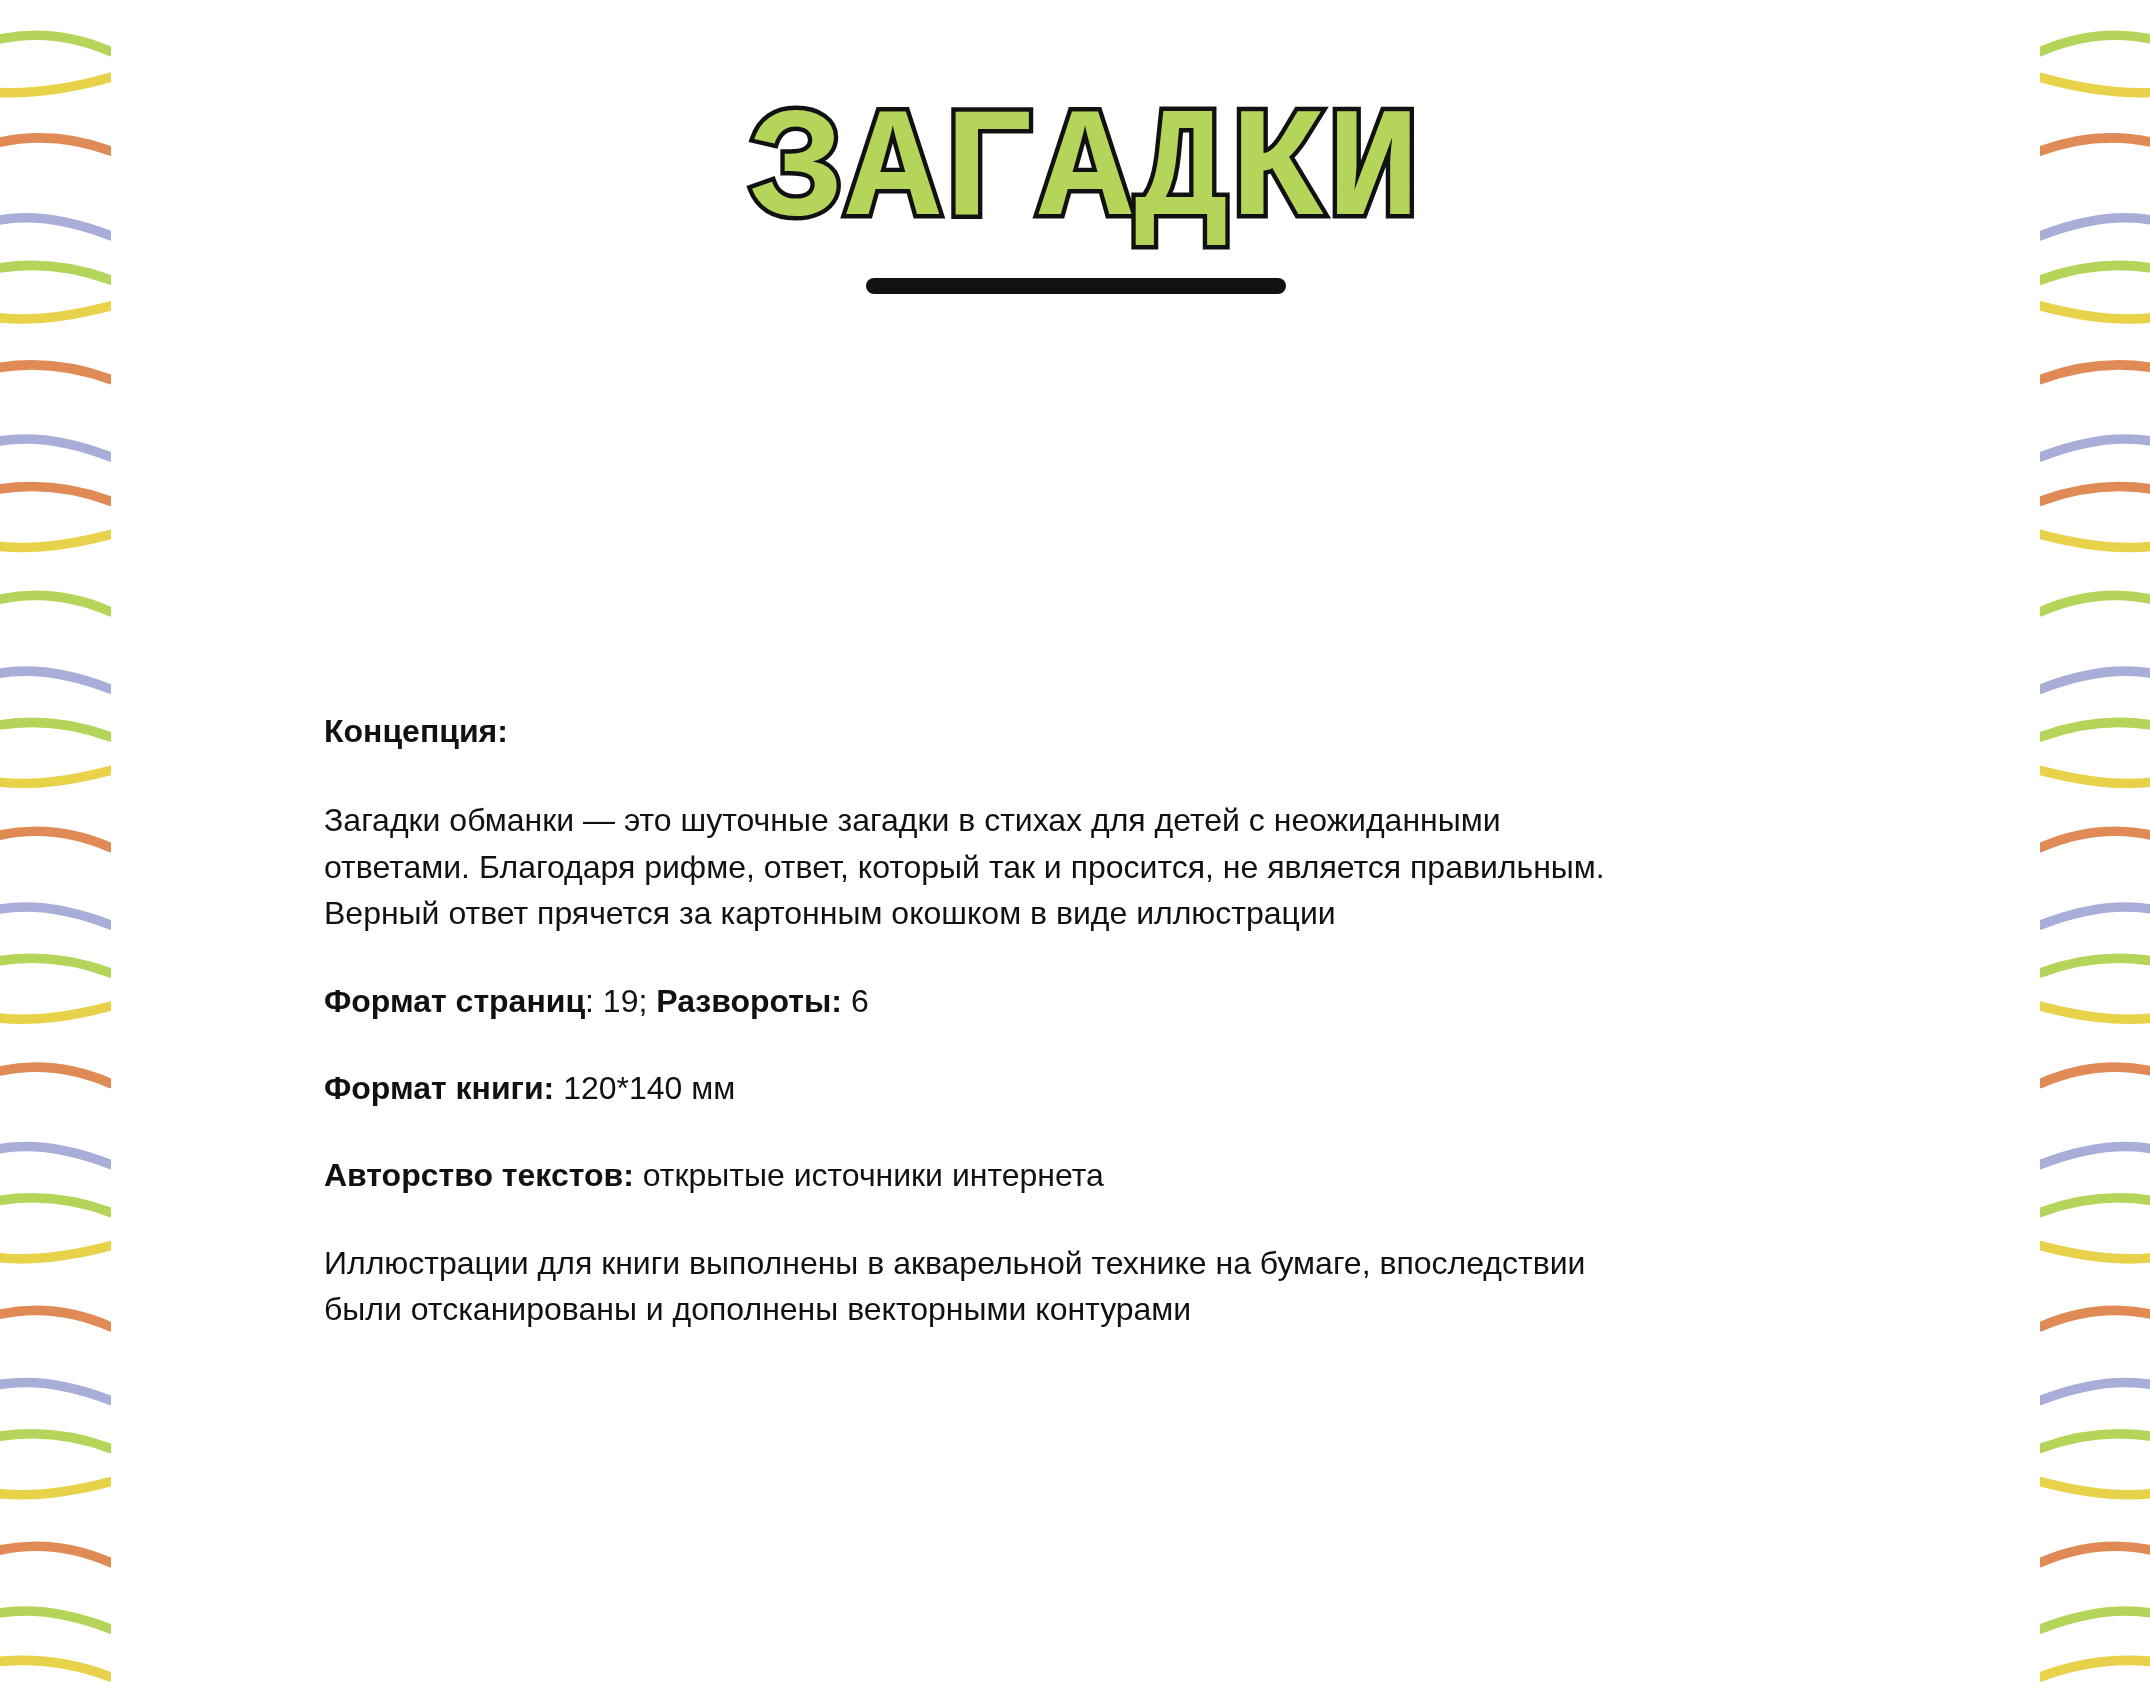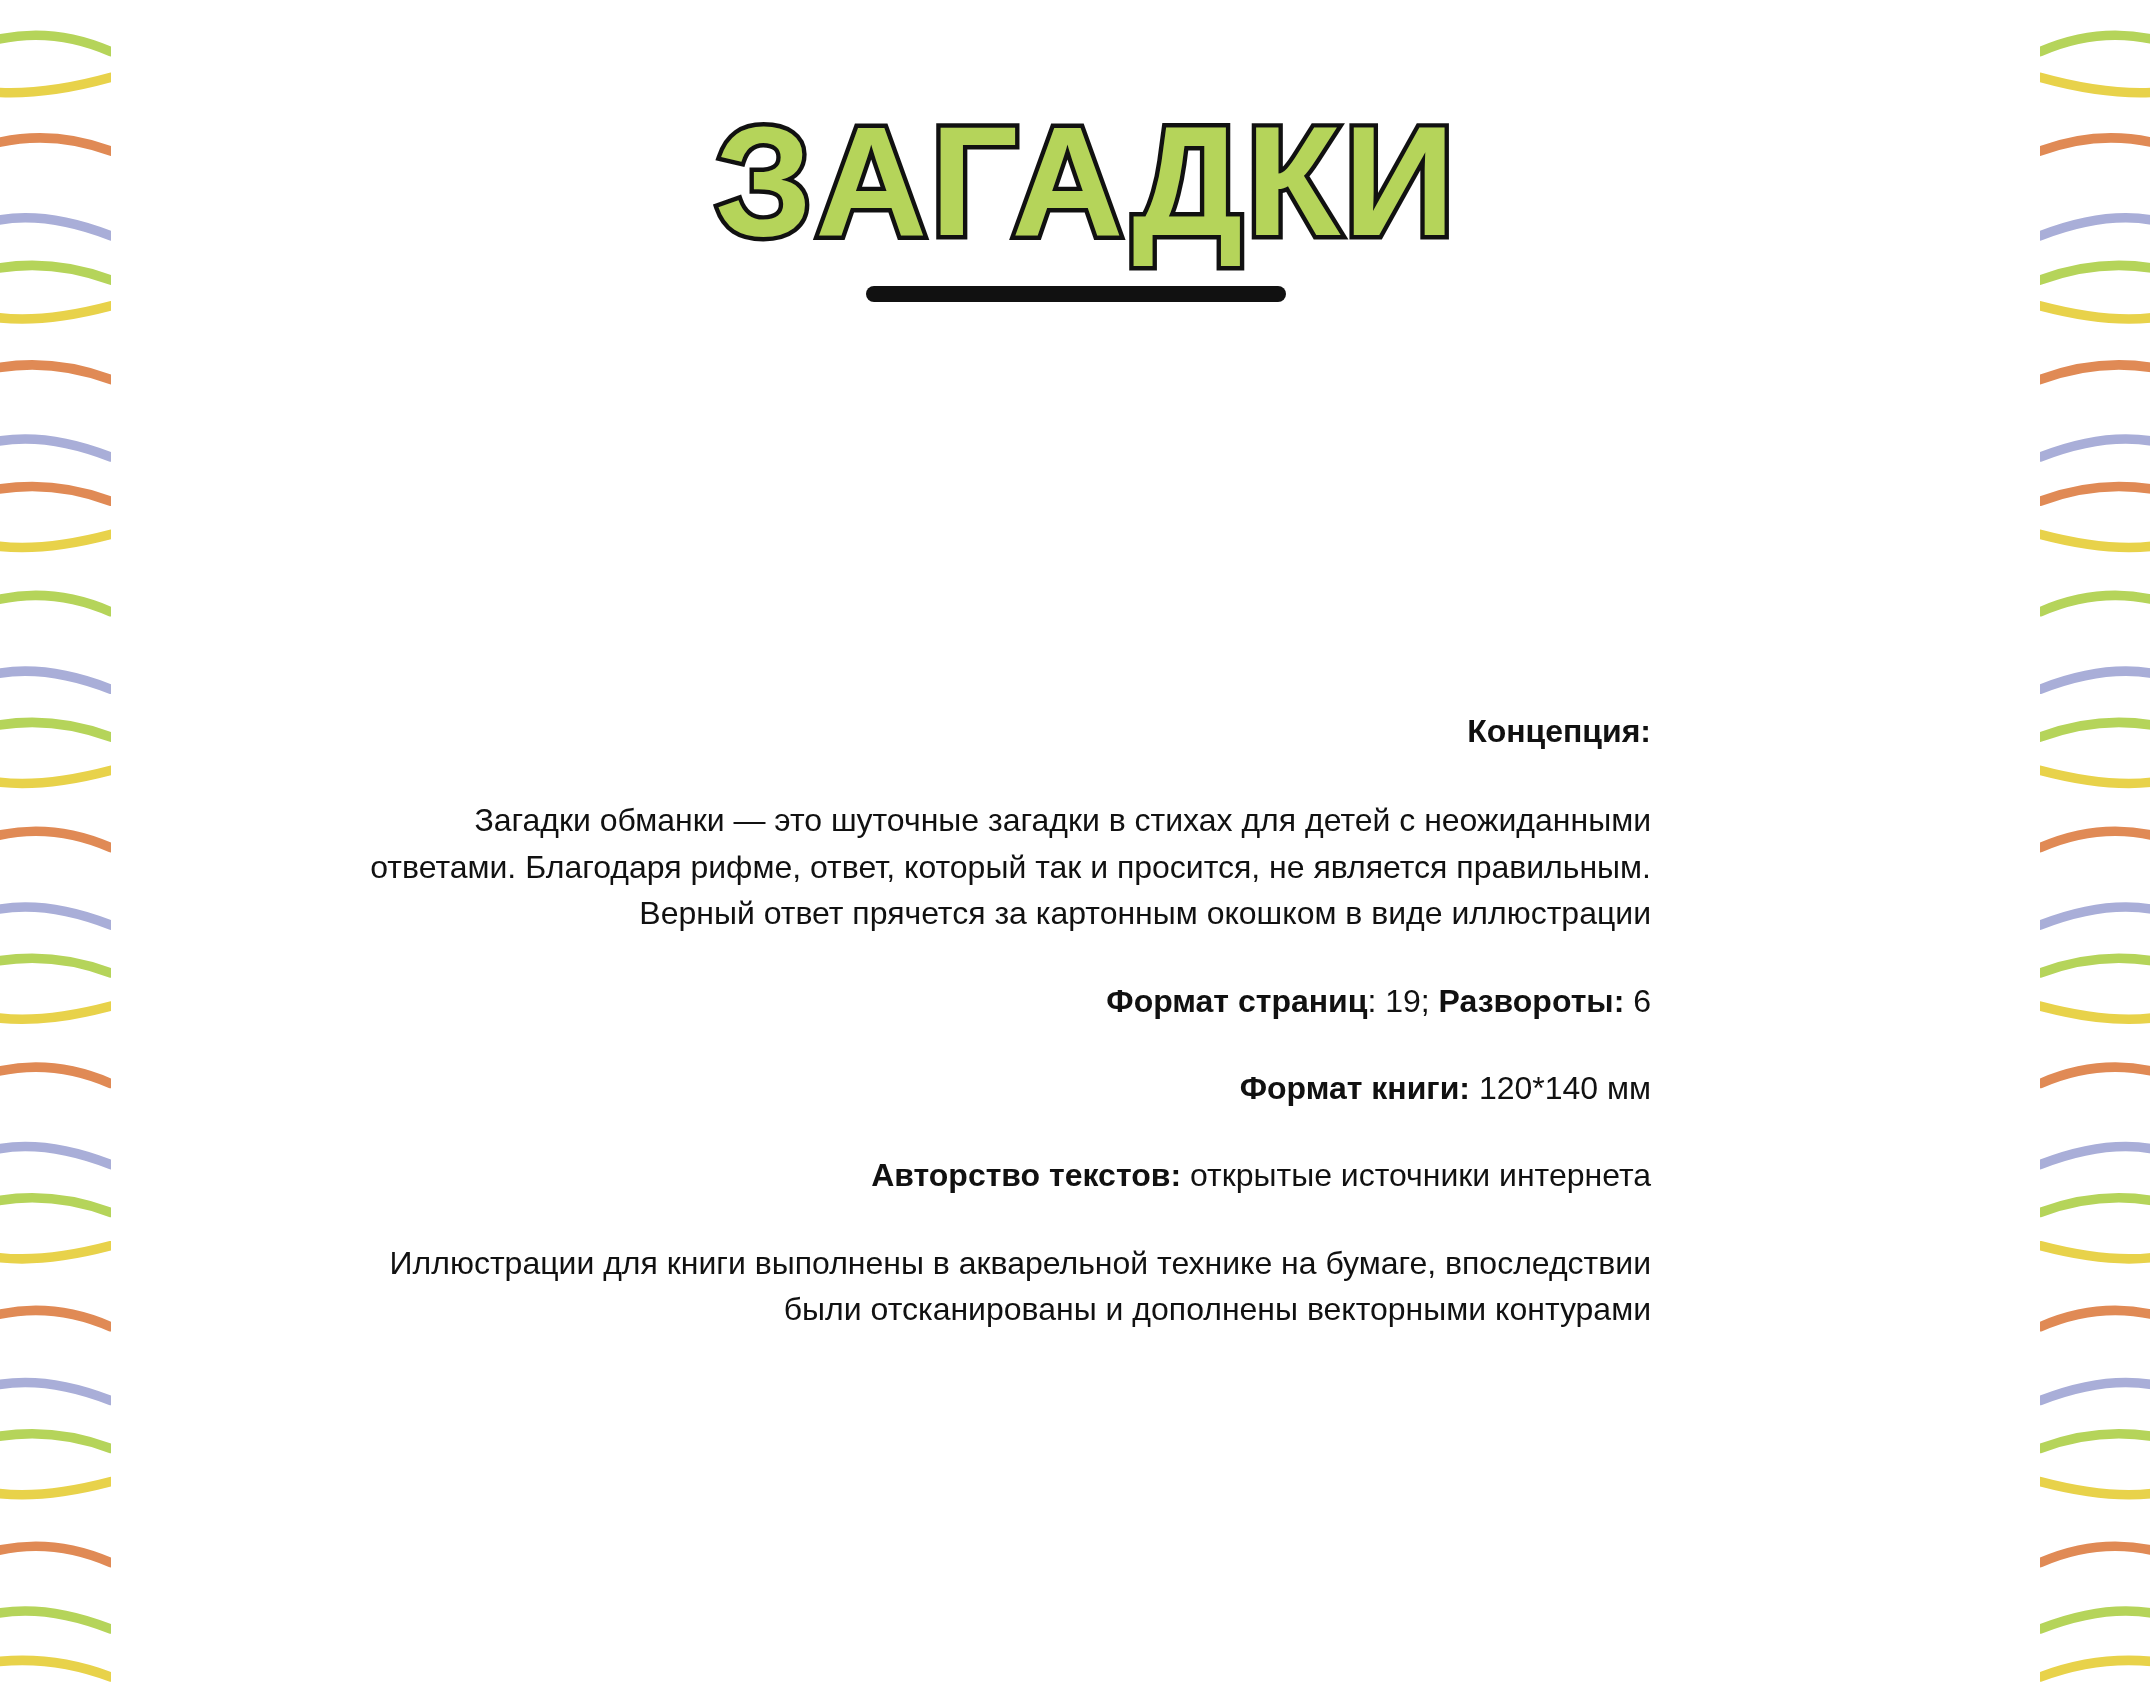--- a/index.html
+++ b/index.html
@@ -29,25 +29,25 @@
 
   
   .title-block {
     position: absolute;
     left: 0;
     right: 0;
     top: 96px;
     text-align: center;
   }
   .title-line {
-    font-family: Liberation Sans, sans-serif;
+    font-family: Liberation Mono, monospace;
     font-weight: bold;
     letter-spacing: 0.02em;
     line-height: 1;
-    margin: 8px;
+    margin: 0;
     padding-left: 22px;
   }
   .title-top {
     font-size: 155px;
     color: #b5d45a;
     -webkit-text-stroke: 8.8px #111111;
     paint-order: stroke fill;
     text-transform: uppercase;
   }
   .title-bottom {
@@ -74,21 +74,20 @@
     width: 1327px;
     font-size: 32px;
     line-height: 1.45;
   }
   .content .heading {
     font-weight: bold;
     margin: 0 0 43px 0;
   }
   .content p {
     margin: 0 0 41px 0;
-    text-align: right;
   }
   .content p.para-gap {
   }
   .content b {
     font-weight: bold;
   }
 </style>
 </head>
 <body>
 

